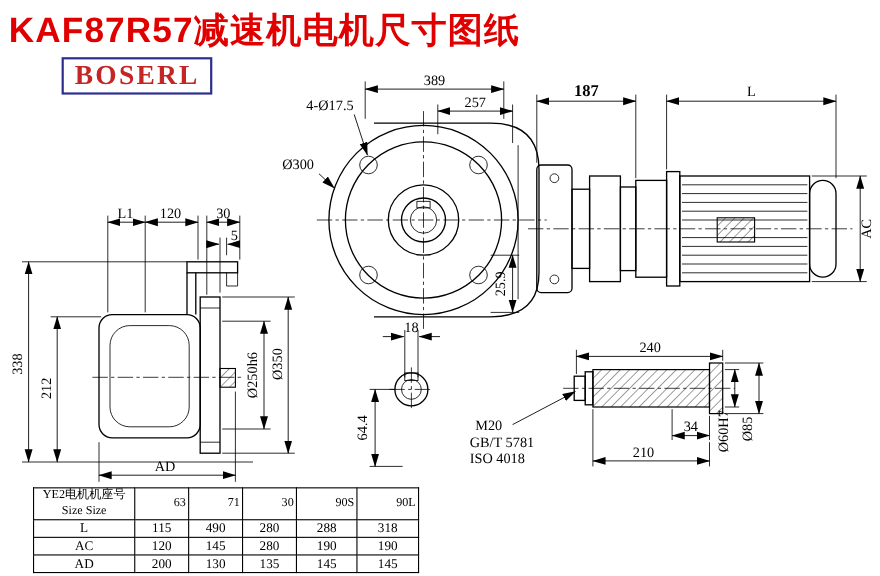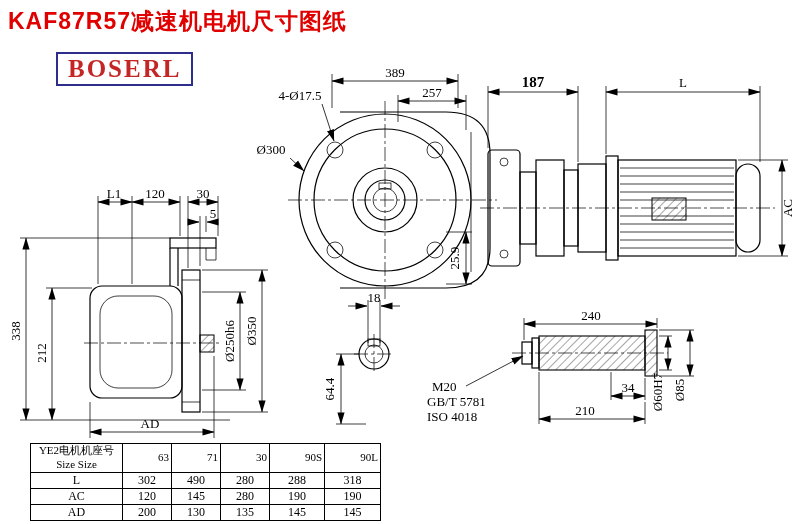--- a/index.html
+++ b/index.html
@@ -1,19 +1,19 @@
 <!DOCTYPE html>
 <html><head>
 <meta charset="utf-8">
 <style>
   * { margin:0; padding:0; box-sizing:border-box; }
   html,body { background:#fff; }
   body { width:800px; height:524px; font-family:"Liberation Sans", sans-serif; }
   .page { position:relative; width:800px; height:524px; background:#ffffff; overflow:hidden; }
-  .title { position:absolute; left:8px; top:6px; font-size:23px; font-weight:bold; color:#e00000; letter-spacing:1px; white-space:nowrap; }
+  .title { position:absolute; left:8px; top:6px; font-size:32px; font-weight:bold; color:#e00000; letter-spacing:1px; white-space:nowrap; }
   .brand { position:absolute; left:56px; top:52px; border:2px solid #2d2d8e; padding:1px 10px; background:#fff; }
   .brand span { font-family:"Liberation Serif", serif; font-size:25px; font-weight:bold; color:#c42525; letter-spacing:2px; }
   svg.drawing { position:absolute; left:0; top:0; }
   .ln   { fill:none; stroke:#000; stroke-width:1.2; }
   .thin { fill:none; stroke:#000; stroke-width:0.75; }
   .dim  { fill:none; stroke:#000; stroke-width:0.8; }
   .cl   { fill:none; stroke:#000; stroke-width:0.7; stroke-dasharray:14 3 3 3; }
   .dtext { font-family:"Liberation Serif", serif; font-size:13px; fill:#000; }
   .dbold { font-family:"Liberation Serif", serif; font-size:15px; font-weight:bold; fill:#000; }
   .size-table { position:absolute; left:30px; top:443px; border-collapse:collapse; font-family:"Liberation Serif", serif; font-size:12px; color:#000; background:#fff; }
@@ -254,21 +254,21 @@
           <div>Size Size</div>
         </th>
         <th class="c">63</th>
         <th class="c">71</th>
         <th class="c">30</th>
         <th class="c">90S</th>
         <th class="c">90L</th>
       </tr>
       <tr class="r">
         <td>L</td>
-        <td>302</td>
+        <td>115</td>
         <td>490</td>
         <td>280</td>
         <td>288</td>
         <td>318</td>
       </tr>
       <tr class="r">
         <td>AC</td>
         <td>120</td>
         <td>145</td>
         <td>280</td>

